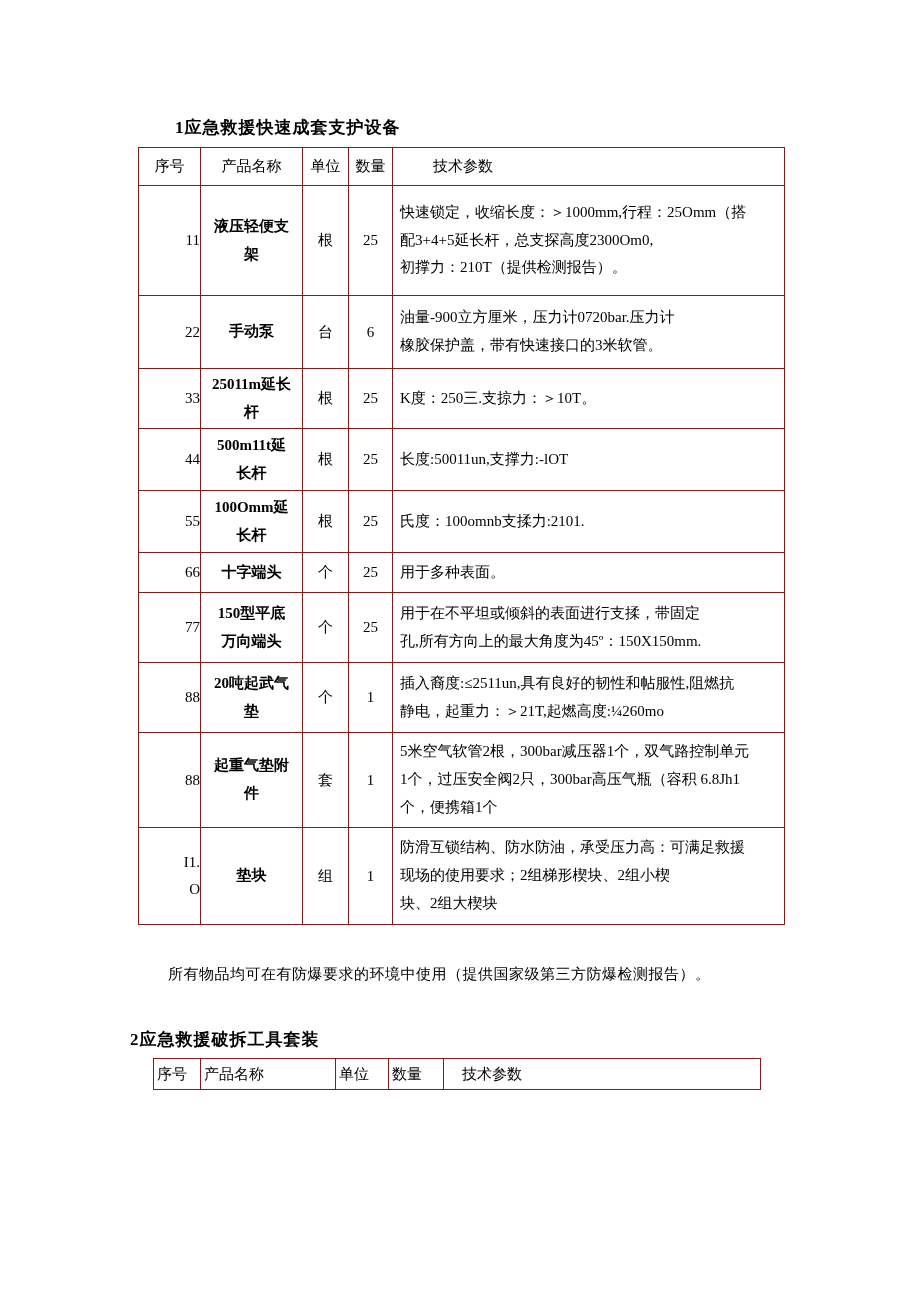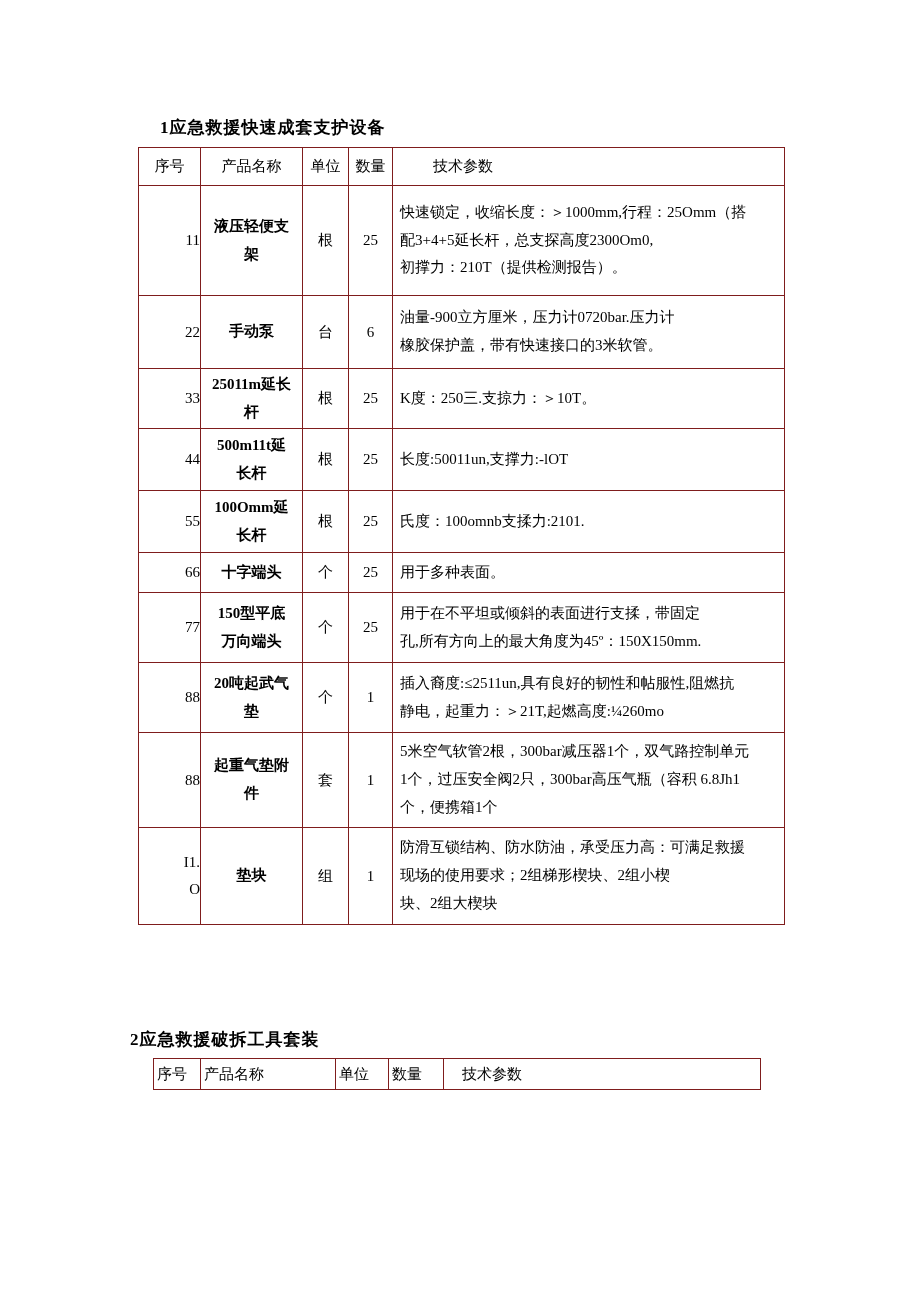--- a/index.html
+++ b/index.html
@@ -6,21 +6,21 @@
   html,body { background:#ffffff; }
   body {
     width:920px; height:1301px;
     font-family:"Liberation Serif","DejaVu Serif",serif;
     color:#000000;
     position:relative;
   }
   .page { position:relative; width:920px; height:1301px; background:#ffffff; overflow:hidden; }
 
   .title { position:absolute; font-size:17px; font-weight:bold; letter-spacing:1px; }
-  .title-1 { left:160px; top:116px; }
+  .title-1 { left:175px; top:116px; }
   .title-2 { left:130px; top:1028px; }
 
   table { border-collapse:collapse; position:absolute; table-layout:fixed; }
   th, td { border:1px solid #7f1d1d; font-size:15px; font-weight:normal; overflow:hidden; }
 
   
   .tbl-1 { left:138px; top:147px; width:646px; }
   .tbl-1 tr.hrow { height:38px; }
   .tbl-1 th { text-align:center; vertical-align:middle; }
   .tbl-1 th.c-spec { text-align:left; padding-left:40px; }
@@ -153,20 +153,21 @@
         <td class="c-name">垫块</td>
         <td class="c-unit">组</td>
         <td class="c-qty">1</td>
         <td class="c-spec">防滑互锁结构、防水防油，承受压力高：可满足救援
 现场的使用要求；2组梯形楔块、2组小楔
 块、2组大楔块</td>
       </tr>
     </tbody>
   </table>
 
+  <p class="note">所有物品均可在有防爆要求的环境中使用（提供国家级第三方防爆检测报告）。</p>
 
   <div class="title title-2">2应急救援破拆工具套装</div>
 
   <table class="tbl-2">
     <colgroup>
       <col style="width:47px">
         <col style="width:135px">
         <col style="width:53px">
         <col style="width:55px">
         <col style="width:317px">

